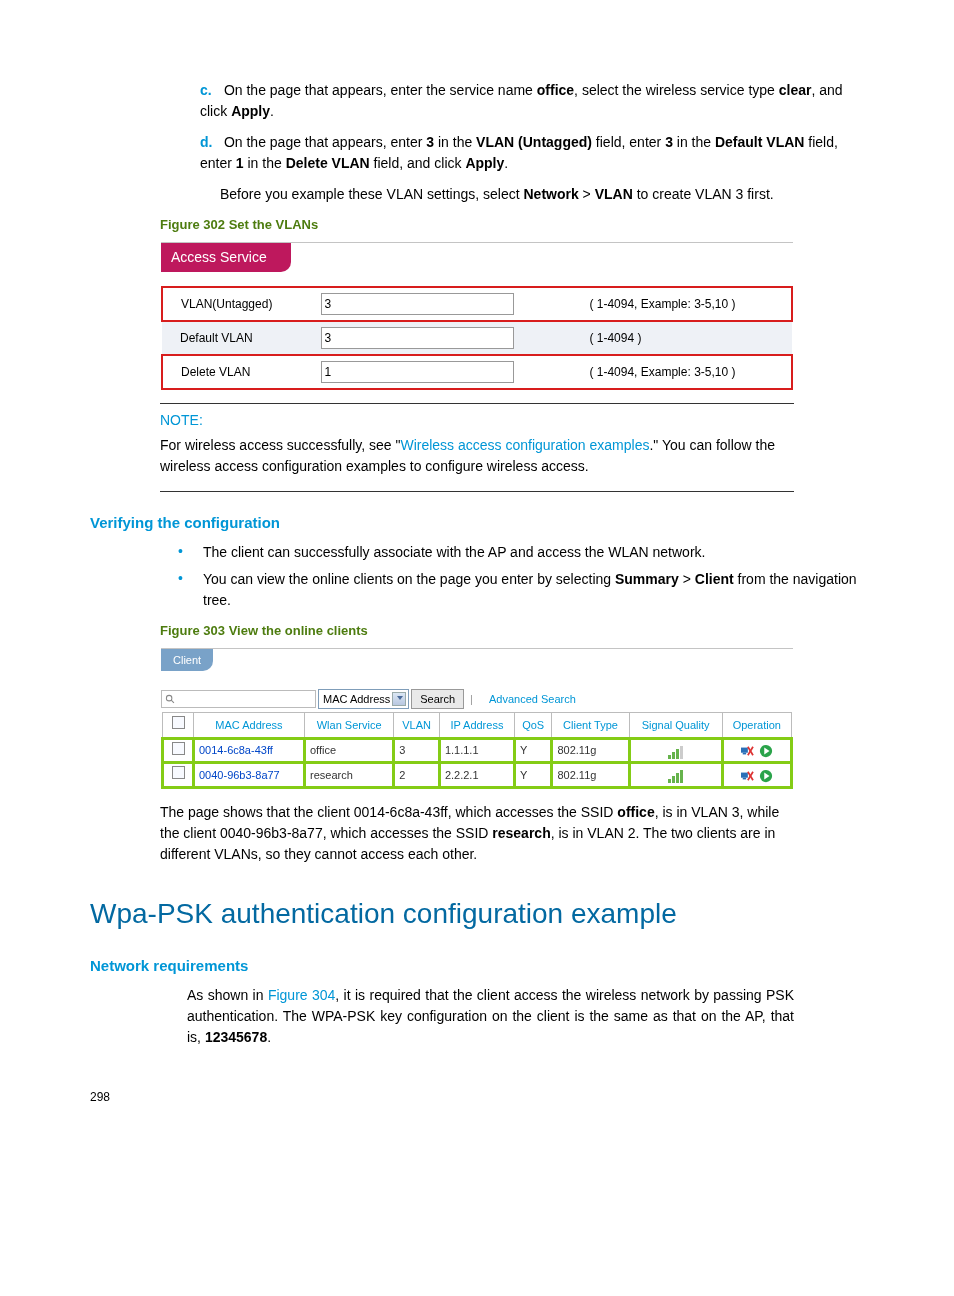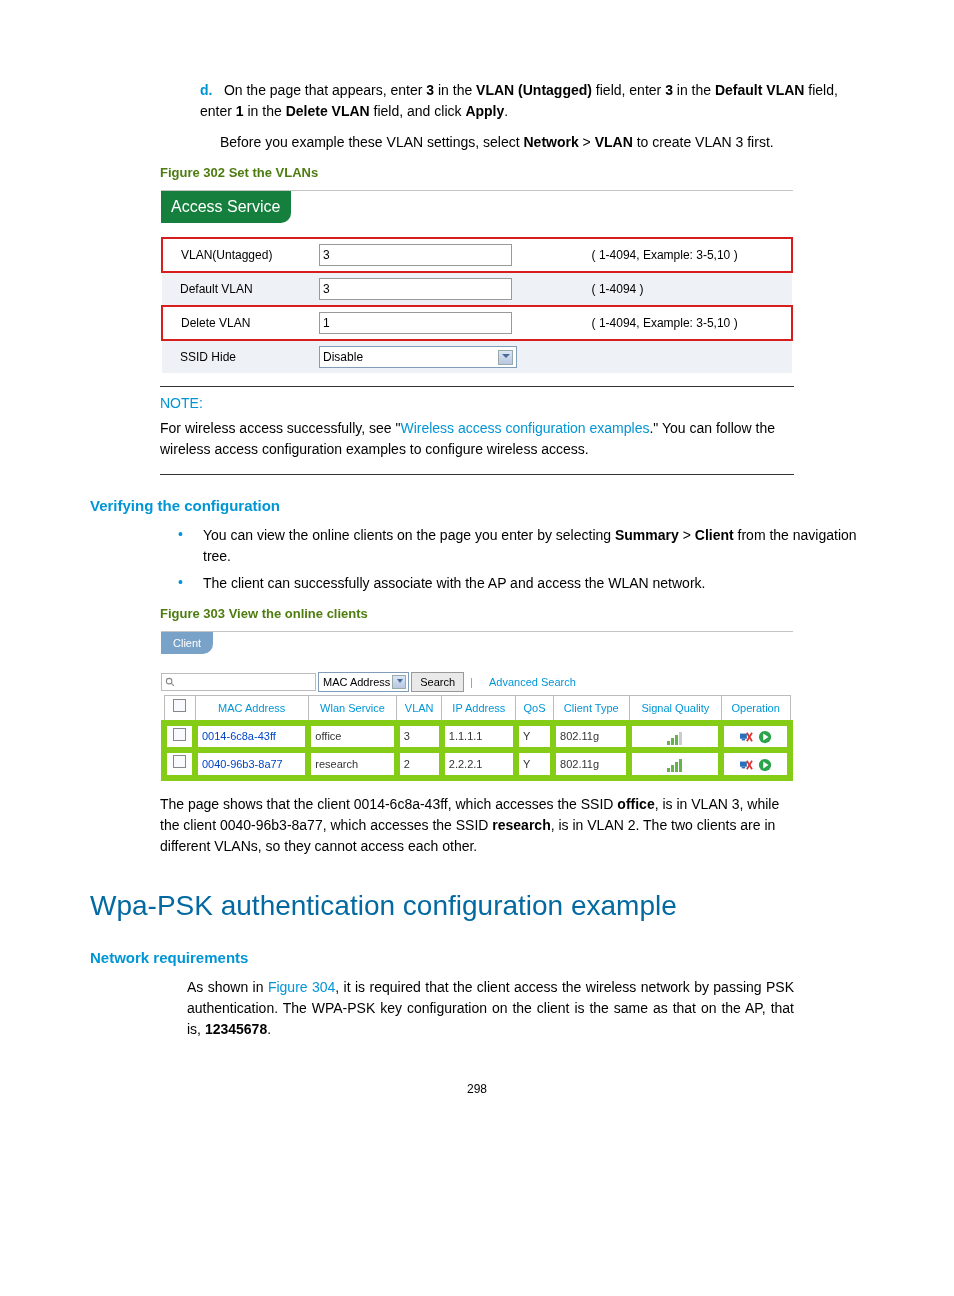--- a/index.html
+++ b/index.html
@@ -15,21 +15,21 @@
   .steps { margin-left: 110px; }
   .step { margin-bottom: 10px; }
   .step-marker { color: #0096d6; font-weight: bold; display:inline-block; width:20px; }
   .bold { font-weight: bold; }
   .indent-note { margin-left: 130px; margin-top:4px; margin-bottom:8px;}
   .fig-caption { color:#4d7c0f; font-weight:bold; font-size:13px; margin:10px 0 6px 70px; }
   .fig-box { margin:0 70px 12px 70px; border:1px solid transparent;}
 
   
   .f302 { border-top:1px solid #c4c4c4;}
-  .f302-tab { background:#15803d; color:#fff; font-size:16px; padding:4px 10px; display:inline-block; width:110px; border-bottom-right-radius:10px;}
+  .f302-tab { background:#be185d; color:#fff; font-size:14px; padding:4px 10px; display:inline-block; width:110px; border-bottom-right-radius:10px;}
   .f302-table { width:100%; border-collapse:collapse; font-size:12px; margin-top:14px;}
   .f302-table td { padding:5px 6px; }
   .f302-table tr:nth-child(even) td { background:#eef1f6; }
   .f302-input { width:185px; height:18px; border:1px solid #999; font-size:12px; padding:1px 3px; background:#fff; display:inline-block;}
   .f302-input.disabled { color:#999; }
   .f302-select { width:193px; height:20px; border:1px solid #7f9db9; position:relative; background:#fff; display:inline-flex; align-items:center; padding-left:3px; font-size:12px;}
   .f302-select::after { content:""; position:absolute; right:3px; top:3px; width:13px; height:13px; background:linear-gradient(#dbe7f4,#b8c7e0); border:1px solid #9aa; }
   .f302-select .arrow{ position:absolute; right:6px; top:7px; width:0;height:0;border-left:4px solid transparent;border-right:4px solid transparent;border-top:4px solid #4a6a99; z-index:2;}
   .f302-redbox { border:2px solid #d81d1d; }
   .hr-full { border:none; border-top:1px solid #333; margin:8px 0 6px 0; }
@@ -49,41 +49,45 @@
   .f303-searchbar { margin-top:18px; display:flex; align-items:center; gap:0; }
   .f303-searchfield { width:150px; height:16px; border:1px solid #bbb; display:flex; align-items:center; padding-left:3px;}
   .f303-searchfield svg { width:11px; height:11px; fill:#888; }
   .f303-dd { height:18px; border:1px solid #7f9db9; background:#fff; display:inline-flex; align-items:center; padding:0 18px 0 4px; position:relative; font-size:11px; margin-left:2px;}
   .f303-dd::after{ content:""; position:absolute; right:2px; top:2px; width:12px; height:12px; background:linear-gradient(#dbe7f4,#b8c7e0); border:1px solid #9aa;}
   .f303-dd .arrow{position:absolute;right:5px;top:6px;width:0;height:0;border-left:3px solid transparent;border-right:3px solid transparent;border-top:4px solid #4a6a99;z-index:2;}
   .f303-btn { height:18px; border:1px solid #999; background:#e9e9e9; font-size:11px; padding:0 8px; margin-left:2px; display:inline-flex; align-items:center;}
   .f303-adv { color:#0096d6; font-size:11px; margin-left:16px;}
   .f303-table { width:100%; border-collapse:collapse; margin-top:3px;}
   .f303-table th { color:#0096d6; font-weight:normal; border:1px solid #bcbcbc; padding:3px 4px; font-size:11px; background:#fff; text-align:center;}
-  .f303-table td { border:6px solid #84cc16; padding:2px 4px; font-size:11px; color:#333; text-align:left;}
+  .f303-table td { border:3px solid #84cc16; padding:2px 4px; font-size:11px; color:#333; text-align:left;}
   .f303-table td.center, .f303-table th.center{ text-align:center;}
   .f303-cb { width:11px; height:11px; border:1px solid #888; display:inline-block; background:#f8faff;}
   .f303-mac { color:#0046c8;}
   .signal { display:inline-block; vertical-align:middle;}
   .signal span{ display:inline-block; width:3px; margin-right:1px; background:#66b34c; vertical-align:bottom;}
   .signal.s3 span:nth-child(1){height:4px;} .signal.s3 span:nth-child(2){height:7px;} .signal.s3 span:nth-child(3){height:10px;background:#66b34c;} .signal.s3 span:nth-child(4){height:13px;background:#ccc;}
   .signal.s4 span:nth-child(1){height:4px;} .signal.s4 span:nth-child(2){height:7px;} .signal.s4 span:nth-child(3){height:10px;} .signal.s4 span:nth-child(4){height:13px;}
   .op-icons { white-space:nowrap;}
   .op-disconnect { display:inline-flex; width:14px; height:12px; vertical-align:middle;}
   .op-refresh { display:inline-flex; width:14px; height:14px; vertical-align:middle; margin-left:2px;}
 
   .body-para { margin:12px 70px; }
   h2.major { color:#0369a1; font-weight:normal; font-size:28px; margin:28px 0 18px 0;}
   .req-para { margin:4px 70px 0 97px; text-align:justify;}
-  .page-num { text-align:center; font-size:12px; margin-top:40px;}
+  .page-num { font-size:12px; margin-top:40px;}
 </style>
 </head>
 <body>
 
 <div class="steps">
+  <div class="step">
+    <span class="step-marker">c.</span>
+    <span>On the page that appears, enter the service name </span><span class="bold">office</span><span>, select the wireless service type </span><span class="bold">clear</span><span>, and click </span><span class="bold">Apply</span><span>.</span>
+  </div>
   <div class="step">
     <span class="step-marker">d.</span>
     <span>On the page that appears, enter </span><span class="bold">3</span><span> in the </span><span class="bold">VLAN (Untagged)</span><span> field, enter </span><span class="bold">3</span><span> in the </span><span class="bold">Default VLAN</span><span> field, enter </span><span class="bold">1</span><span> in the </span><span class="bold">Delete VLAN</span><span> field, and click </span><span class="bold">Apply</span><span>.</span>
   </div>
 </div>
 <div class="indent-note">
   <span>Before you example these VLAN settings, select </span><span class="bold">Network</span><span> &gt; </span><span class="bold">VLAN</span><span> to create VLAN 3 first.</span>
 </div>
 
 <div class="fig-caption">Figure 302 Set the VLANs</div>
@@ -100,46 +104,38 @@
       <tr>
         <td style="padding-left:18px;">Default VLAN</td>
         <td><span class="f302-input">3</span></td>
         <td>( 1-4094 )</td>
       </tr>
       <tr class="f302-redbox">
         <td style="padding-left:18px;">Delete VLAN</td>
         <td><span class="f302-input">1</span></td>
         <td>( 1-4094, Example: 3-5,10 )</td>
       </tr>
-      <tr>
-        <td style="padding-left:18px;">SSID Hide</td>
-        <td><span class="f302-select">
-                <span>Disable</span>
-                <span class="arrow"></span>
-              </span></td>
-        <td></td>
-      </tr>
     </tbody>
       </table>
   </div>
 </div>
 
 <hr class="hr-full" style="margin-left:70px;margin-right:70px;">
 <div class="note-head">NOTE:</div>
 <div class="note-body">
   <span>For wireless access successfully, see "</span><span class="link">Wireless access configuration examples</span><span>." You can follow the wireless access configuration examples to configure wireless access.</span>
 </div>
 <hr class="hr-full" style="margin-left:70px;margin-right:70px;">
 
 <h4 class="section">Verifying the configuration</h4>
 <ul class="bullets">
+  <li><span>The client can successfully associate with the AP and access the WLAN network.</span></li>
   <li>
     <span>You can view the online clients on the page you enter by selecting </span><span class="bold">Summary</span><span> &gt; </span><span class="bold">Client</span><span> from the navigation tree.</span>
   </li>
-  <li><span>The client can successfully associate with the AP and access the WLAN network.</span></li>
 </ul>
 
 <div class="fig-caption">Figure 303 View the online clients</div>
 <div class="fig-box">
   <div class="f303">
     <div class="f303-tab">Client</div>
     <div class="f303-searchbar">
       <div class="f303-searchfield">
         <svg viewBox="0 0 16 16">
             <circle cx="6" cy="6" r="4" fill="none" stroke="#888" stroke-width="1.5"></circle>

